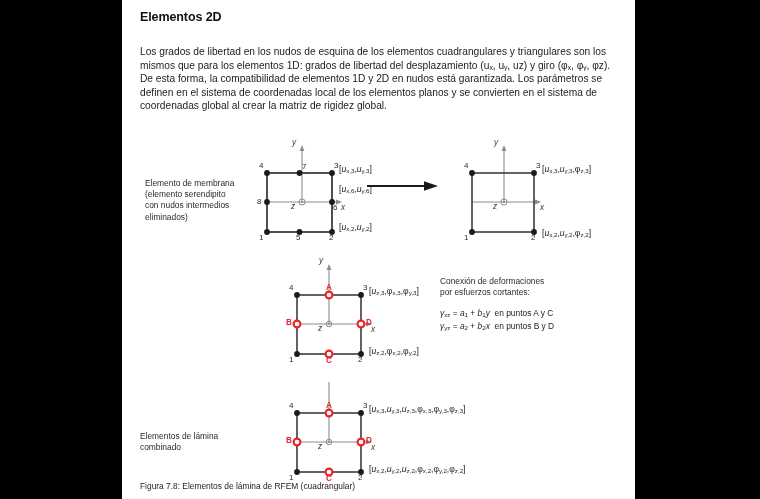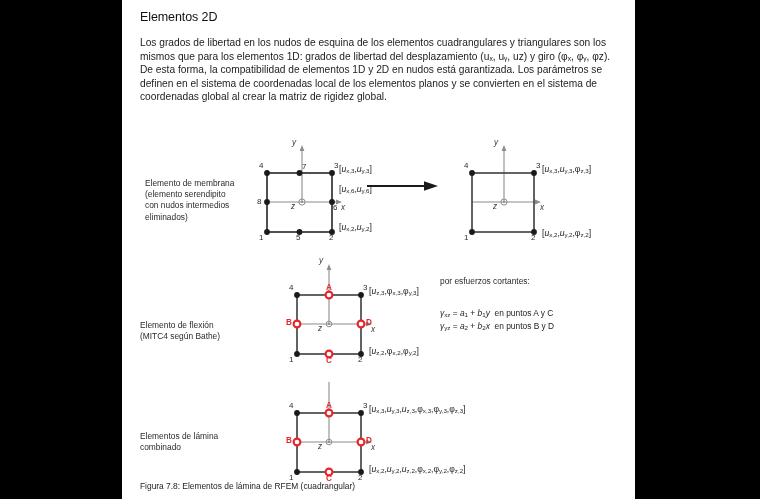--- a/index.html
+++ b/index.html
@@ -23,22 +23,22 @@
     color: #1a1a1a;
   }
   .content {
     position: absolute;
     left: 18px;
     top: 10px;
     width: 478px;
   }
   h1.title {
     font-size: 12.5px;
-    font-weight: normal;
-    margin: 0 0 12px 0;
+    font-weight: bold;
+    margin: 0 0 21px 0;
     letter-spacing: -0.1px;
     color: #111;
   }
   p.para {
     font-size: 10.2px;
     line-height: 13.6px;
     margin: 0 0 10px 0;
     text-align: left;
     color: #1c1c1c;
   }
@@ -192,24 +192,20 @@
       <div class="abs axlab" style="left:88px; top:63px;">x</div>
       <div class="abs axlab" style="left:41px; top:62px;">z</div>
       <div class="abs numlab" style="left:12px; top:21px;">4</div>
       <div class="abs numlab" style="left:84px; top:21px;">3</div>
       <div class="abs numlab" style="left:12px; top:93px;">1</div>
       <div class="abs numlab" style="left:79px; top:93px;">2</div>
       <div class="abs brak" style="left:90px; top:24px;">[<i>u</i><sub>x,3</sub>,<i>u</i><sub>y,3</sub>,φ<sub>z,3</sub>]</div>
       <div class="abs brak" style="left:90px; top:88px;">[<i>u</i><sub>x,2</sub>,<i>u</i><sub>y,2</sub>,φ<sub>z,2</sub>]</div>
     </div>
 
-    <div class="abs rowlabel" style="left:18px; top:180px; width:120px;">
-      <div>Elemento de flexión</div>
-      <div>(MITC4 según Bathe)</div>
-    </div>
 
     <div class="abs" style="left:155px; top:122px;">
       <svg width="130" height="105" viewBox="0 0 130 105">
         <line x1="52" y1="5" x2="52" y2="62" stroke="#8c8c8c" stroke-width="1.1"></line>
         <polygon points="52,2 49.6,8 54.4,8" fill="#8c8c8c"></polygon>
         <line x1="20" y1="62" x2="92" y2="62" stroke="#8c8c8c" stroke-width="1.1"></line>
         <polygon points="95,62 89,59.6 89,64.4" fill="#8c8c8c"></polygon>
         <rect x="20" y="33" width="64" height="59" fill="none" stroke="#3d3d3d" stroke-width="1.6"></rect>
         <circle cx="52" cy="62" r="2.8" fill="none" stroke="#8c8c8c" stroke-width="1"></circle>
         <circle cx="52" cy="62" r="1.1" fill="#8c8c8c"></circle>
@@ -232,20 +228,21 @@
       <div class="abs numlab" style="left:81px; top:93px;">2</div>
       <div class="abs redlab" style="left:49px; top:21px;">A</div>
       <div class="abs redlab" style="left:9px; top:56px;">B</div>
       <div class="abs redlab" style="left:49px; top:94px;">C</div>
       <div class="abs redlab" style="left:89px; top:56px;">D</div>
       <div class="abs brak" style="left:92px; top:24px;">[<i>u</i><sub>z,3</sub>,φ<sub>x,3</sub>,φ<sub>y,3</sub>]</div>
       <div class="abs brak" style="left:92px; top:84px;">[<i>u</i><sub>z,2</sub>,φ<sub>x,2</sub>,φ<sub>y,2</sub>]</div>
     </div>
 
     <div class="abs smalltext" style="left:318px; top:136px; width:180px;">
+      <div>Conexión de deformaciones</div>
       <div>por esfuerzos cortantes:</div>
     </div>
     <div class="abs" style="left:318px; top:168px;">
       <div class="eqline">
         <i>γ</i><sub>xz</sub> = <i>a</i><sub>1</sub> + <i>b</i><sub>1</sub><i>y</i>&nbsp;&nbsp;<span>en puntos A y C</span>
       </div>
       <div class="eqline">
         <i>γ</i><sub>yz</sub> = <i>a</i><sub>2</sub> + <i>b</i><sub>2</sub><i>x</i>&nbsp;&nbsp;<span>en puntos B y D</span>
       </div>
     </div>

